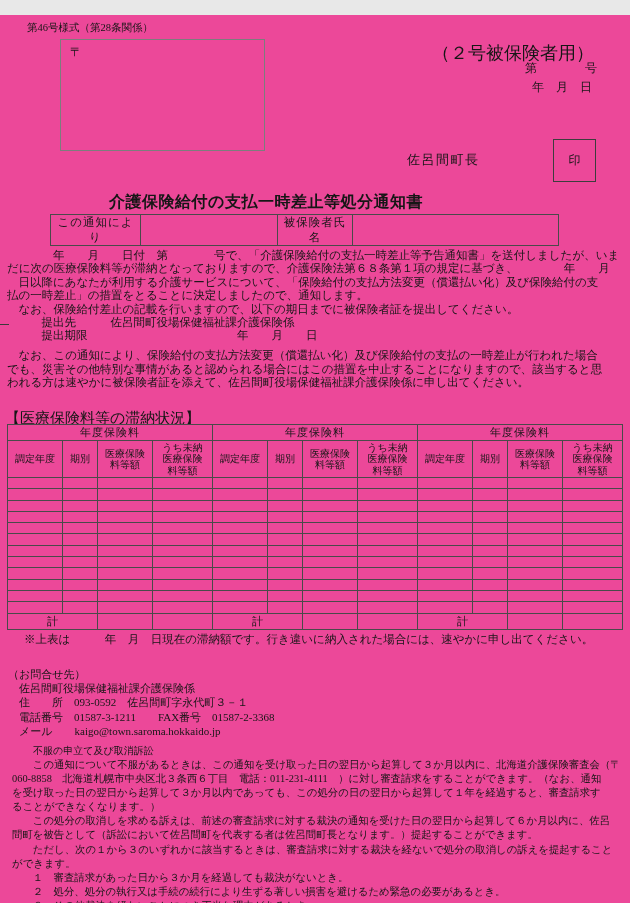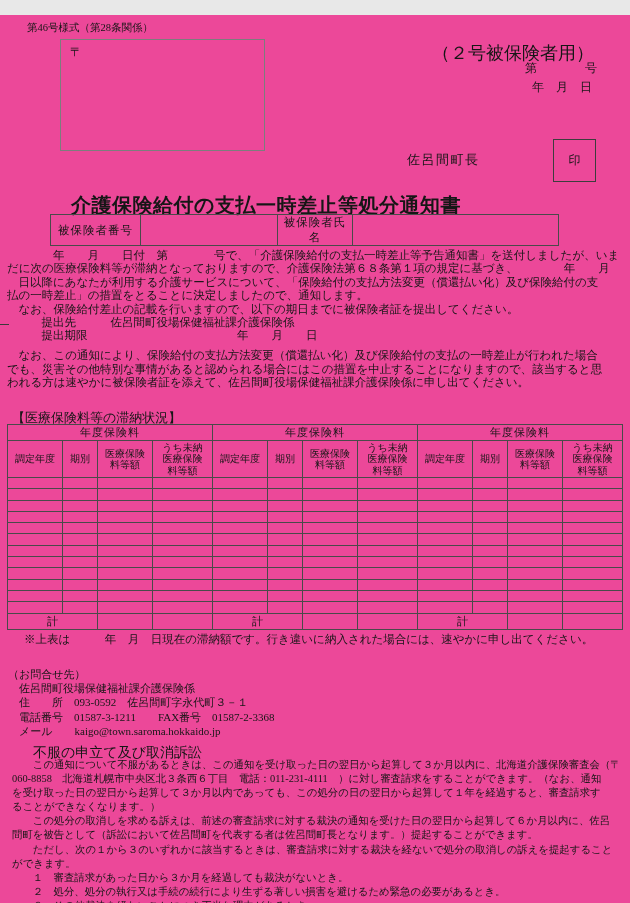--- a/index.html
+++ b/index.html
@@ -13,45 +13,45 @@
   
   #form-number{left:27px;top:6px;font-size:10.5px;}
   #address-box{left:60px;top:24px;width:205px;height:112px;border:1px solid #7d7d7d;box-sizing:border-box;}
   #postal-mark{margin:4px 0 0 9px;font-size:12px;}
   #audience-note{right:36px;top:26px;font-size:18px;}
   #doc-number-line{right:33px;top:45px;font-size:12px;}
   #date-line{right:38px;top:64px;font-size:12px;}
   #mayor-name{left:407px;top:136px;font-size:13px;letter-spacing:1.5px;}
   #seal-box{left:553px;top:124px;width:43px;height:43px;border:1.5px solid #3d3d3d;box-sizing:border-box;
     display:flex;align-items:center;justify-content:center;font-size:12px;}
-  #doc-title{left:0;top:177px;width:532px;text-align:center;font-size:20px;font-weight:bold;letter-spacing:0.5px;}
+  #doc-title{left:0;top:177px;width:532px;text-align:center;font-size:16px;font-weight:bold;letter-spacing:0.5px;}
   #margin-tick{left:0;top:309px;width:9px;height:1px;background:#3a3a3a;}
   
   #insured{left:50px;top:199px;}
   #insured table{border-collapse:collapse;table-layout:fixed;width:508px;}
   #insured td{border:1px solid #4a4a4a;height:28px;font-size:11.5px;padding:0 4px;box-sizing:border-box;}
   #insured td.lab{text-align:center;letter-spacing:1px;}
   
   #para1{left:7px;top:234px;width:620px;font-size:11.5px;line-height:13.4px;}
   #para2{left:7px;top:334px;width:620px;font-size:11.5px;line-height:13.5px;}
-  #arrears-title{left:12px;top:394px;font-size:13px;}
+  #arrears-title{left:5px;top:394px;font-size:15px;}
   
   #ledger-wrap{left:7px;top:409px;border-radius:30px;}
   .ledger{border-collapse:collapse;table-layout:fixed;width:616px;}
   .ledger th,.ledger td{border:1px solid #4a4a4a;padding:0;text-align:center;vertical-align:middle;box-sizing:border-box;}
   .ledger .lh1 th{height:16px;font-size:11px;font-weight:normal;letter-spacing:1px;}
   .ledger .lh2 th{height:37px;font-size:10px;font-weight:normal;line-height:11.5px;white-space:pre-line;}
   .ledger tbody tr{height:11.3px;}
   .ledger tbody td{font-size:7px;}
   .ledger .ltotal td{height:14px;font-size:11px;}
   .c-year{width:55px;}.c-period{width:35px;}.c-amount{width:55px;}.c-unpaid{width:60px;}
   #arrears-note{left:24px;top:617px;font-size:11.5px;}
   
   #contact{left:8px;top:652px;font-size:11px;line-height:14.2px;}
-  #appeal-title{left:33px;top:729px;font-size:14px;}
+  #appeal-title{left:33px;top:729px;font-size:10px;}
   #appeal-text{left:12px;top:743px;width:614px;font-size:10.4px;line-height:14.1px;}
 </style>
 </head>
 <body>
 
 <div id="page">
 
   <div id="form-number" class="abs">第46号様式（第28条関係）</div>
 
   <div id="address-box" class="abs">
@@ -74,21 +74,21 @@
   <div id="insured" class="abs">
     <table>
       <colgroup>
           <col style="width:90px">
           <col style="width:137px">
           <col style="width:75px">
           <col style="width:206px">
         </colgroup>
       <tbody>
           <tr>
-        <td class="lab">被保険者番号</td>
+        <td class="lab">この通知により</td>
         <td></td>
         <td class="lab">被保険者氏名</td>
         <td></td>
       </tr>
     </tbody>
       </table>
   </div>
 
   <div id="para1" class="abs pre">　　　　年　　月　　日付　第　　　　号で、「介護保険給付の支払一時差止等予告通知書」を送付しましたが、いま
 だに次の医療保険料等が滞納となっておりますので、介護保険法第６８条第１項の規定に基づき、　　　　年　　月

